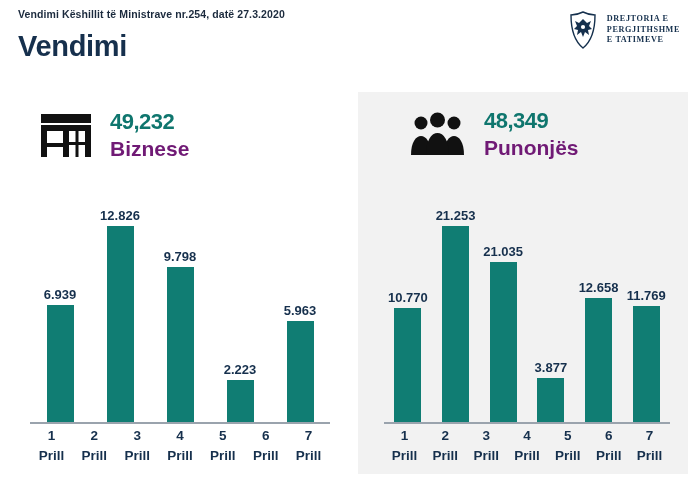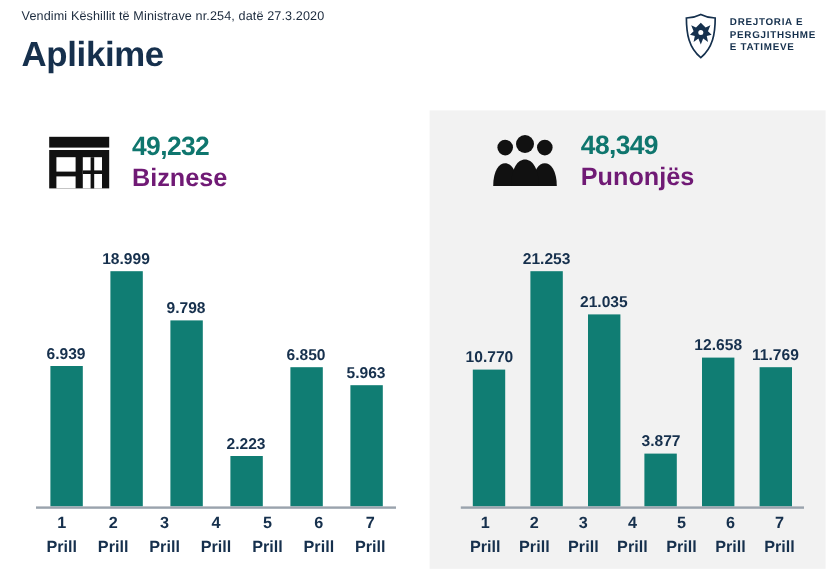--- a/index.html
+++ b/index.html
@@ -15,21 +15,21 @@
     position: relative;
     width: 696px; height: 484px;
     background: #ffffff;
   }
 
   
   .header-note {
     position: absolute;
     left: 18px; top: 8px;
     font-size: 10.5px;
-    font-weight: normal;
+    font-weight: bold;
     color: #1b2a3d;
     letter-spacing: 0.1px;
     text-align: center;
   }
   .page-title {
     position: absolute;
     left: 18px; top: 30px;
     font-size: 29px;
     font-weight: bold;
     color: #16304d;
@@ -48,20 +48,21 @@
     width: 34px; height: 40px;
     display: block;
   }
   .logo-text {
     font-size: 8.2px;
     font-weight: bold;
     line-height: 1.32;
     color: #15304d;
     letter-spacing: 0.6px;
     white-space: nowrap;
+    font-family: Liberation Serif, serif;
   }
   .logo-text div { white-space: nowrap; }
 
   
   .panel {
     position: absolute;
     top: 92px;
     height: 382px;
   }
   .panel-left {
@@ -160,21 +161,21 @@
     line-height: 1.45;
   }
   .label-col .lbl-sub { display: block; }
 </style>
 </head>
 <body>
 
 <div id="page">
 
   <div class="header-note">Vendimi Këshillit të Ministrave nr.254, datë 27.3.2020</div>
-  <div class="page-title">Aplikime</div>
+  <div class="page-title">Vendimi</div>
 
   <div class="logo-block">
     <svg class="logo-emblem" viewBox="0 0 34 40">
       <path d="M17 2 C13 4 9 5 5 5 C5 18 7 30 17 38 C27 30 29 18 29 5 C25 5 21 4 17 2 Z" fill="#ffffff" stroke="#15304d" stroke-width="1.4"></path>
       <path d="M17 9 L13 13 L9 11 L11 16 L8 19 L12 20 L11 25 L15 22 L17 27 L19 22 L23 25 L22 20 L26 19 L23 16 L25 11 L21 13 Z" fill="#15304d"></path>
       <circle cx="17" cy="17" r="2.1" fill="#ffffff"></circle>
     </svg>
     <div class="logo-text">
       <div>DREJTORIA  E</div>
       <div>PERGJITHSHME</div>
@@ -200,34 +201,30 @@
       </div>
     </div>
 
     <div class="chart chart-left">
       <div class="bars">
         <div class="bar-col">
           <div class="bar-value">6.939</div>
           <div class="bar" style="height:117px"></div>
         </div>
         <div class="bar-col">
-          <div class="bar-value">18.999</div>
+          <div class="bar-value">12.826</div>
           <div class="bar" style="height:196px"></div>
         </div>
         <div class="bar-col">
           <div class="bar-value">9.798</div>
           <div class="bar" style="height:155px"></div>
         </div>
         <div class="bar-col">
           <div class="bar-value">2.223</div>
           <div class="bar" style="height:42px"></div>
-        </div>
-        <div class="bar-col">
-          <div class="bar-value">6.850</div>
-          <div class="bar" style="height:116px"></div>
         </div>
         <div class="bar-col">
           <div class="bar-value">5.963</div>
           <div class="bar" style="height:101px"></div>
         </div>
       </div>
       <div class="axis-line"></div>
       <div class="labels">
         <div class="label-col">
           <span>1</span>

